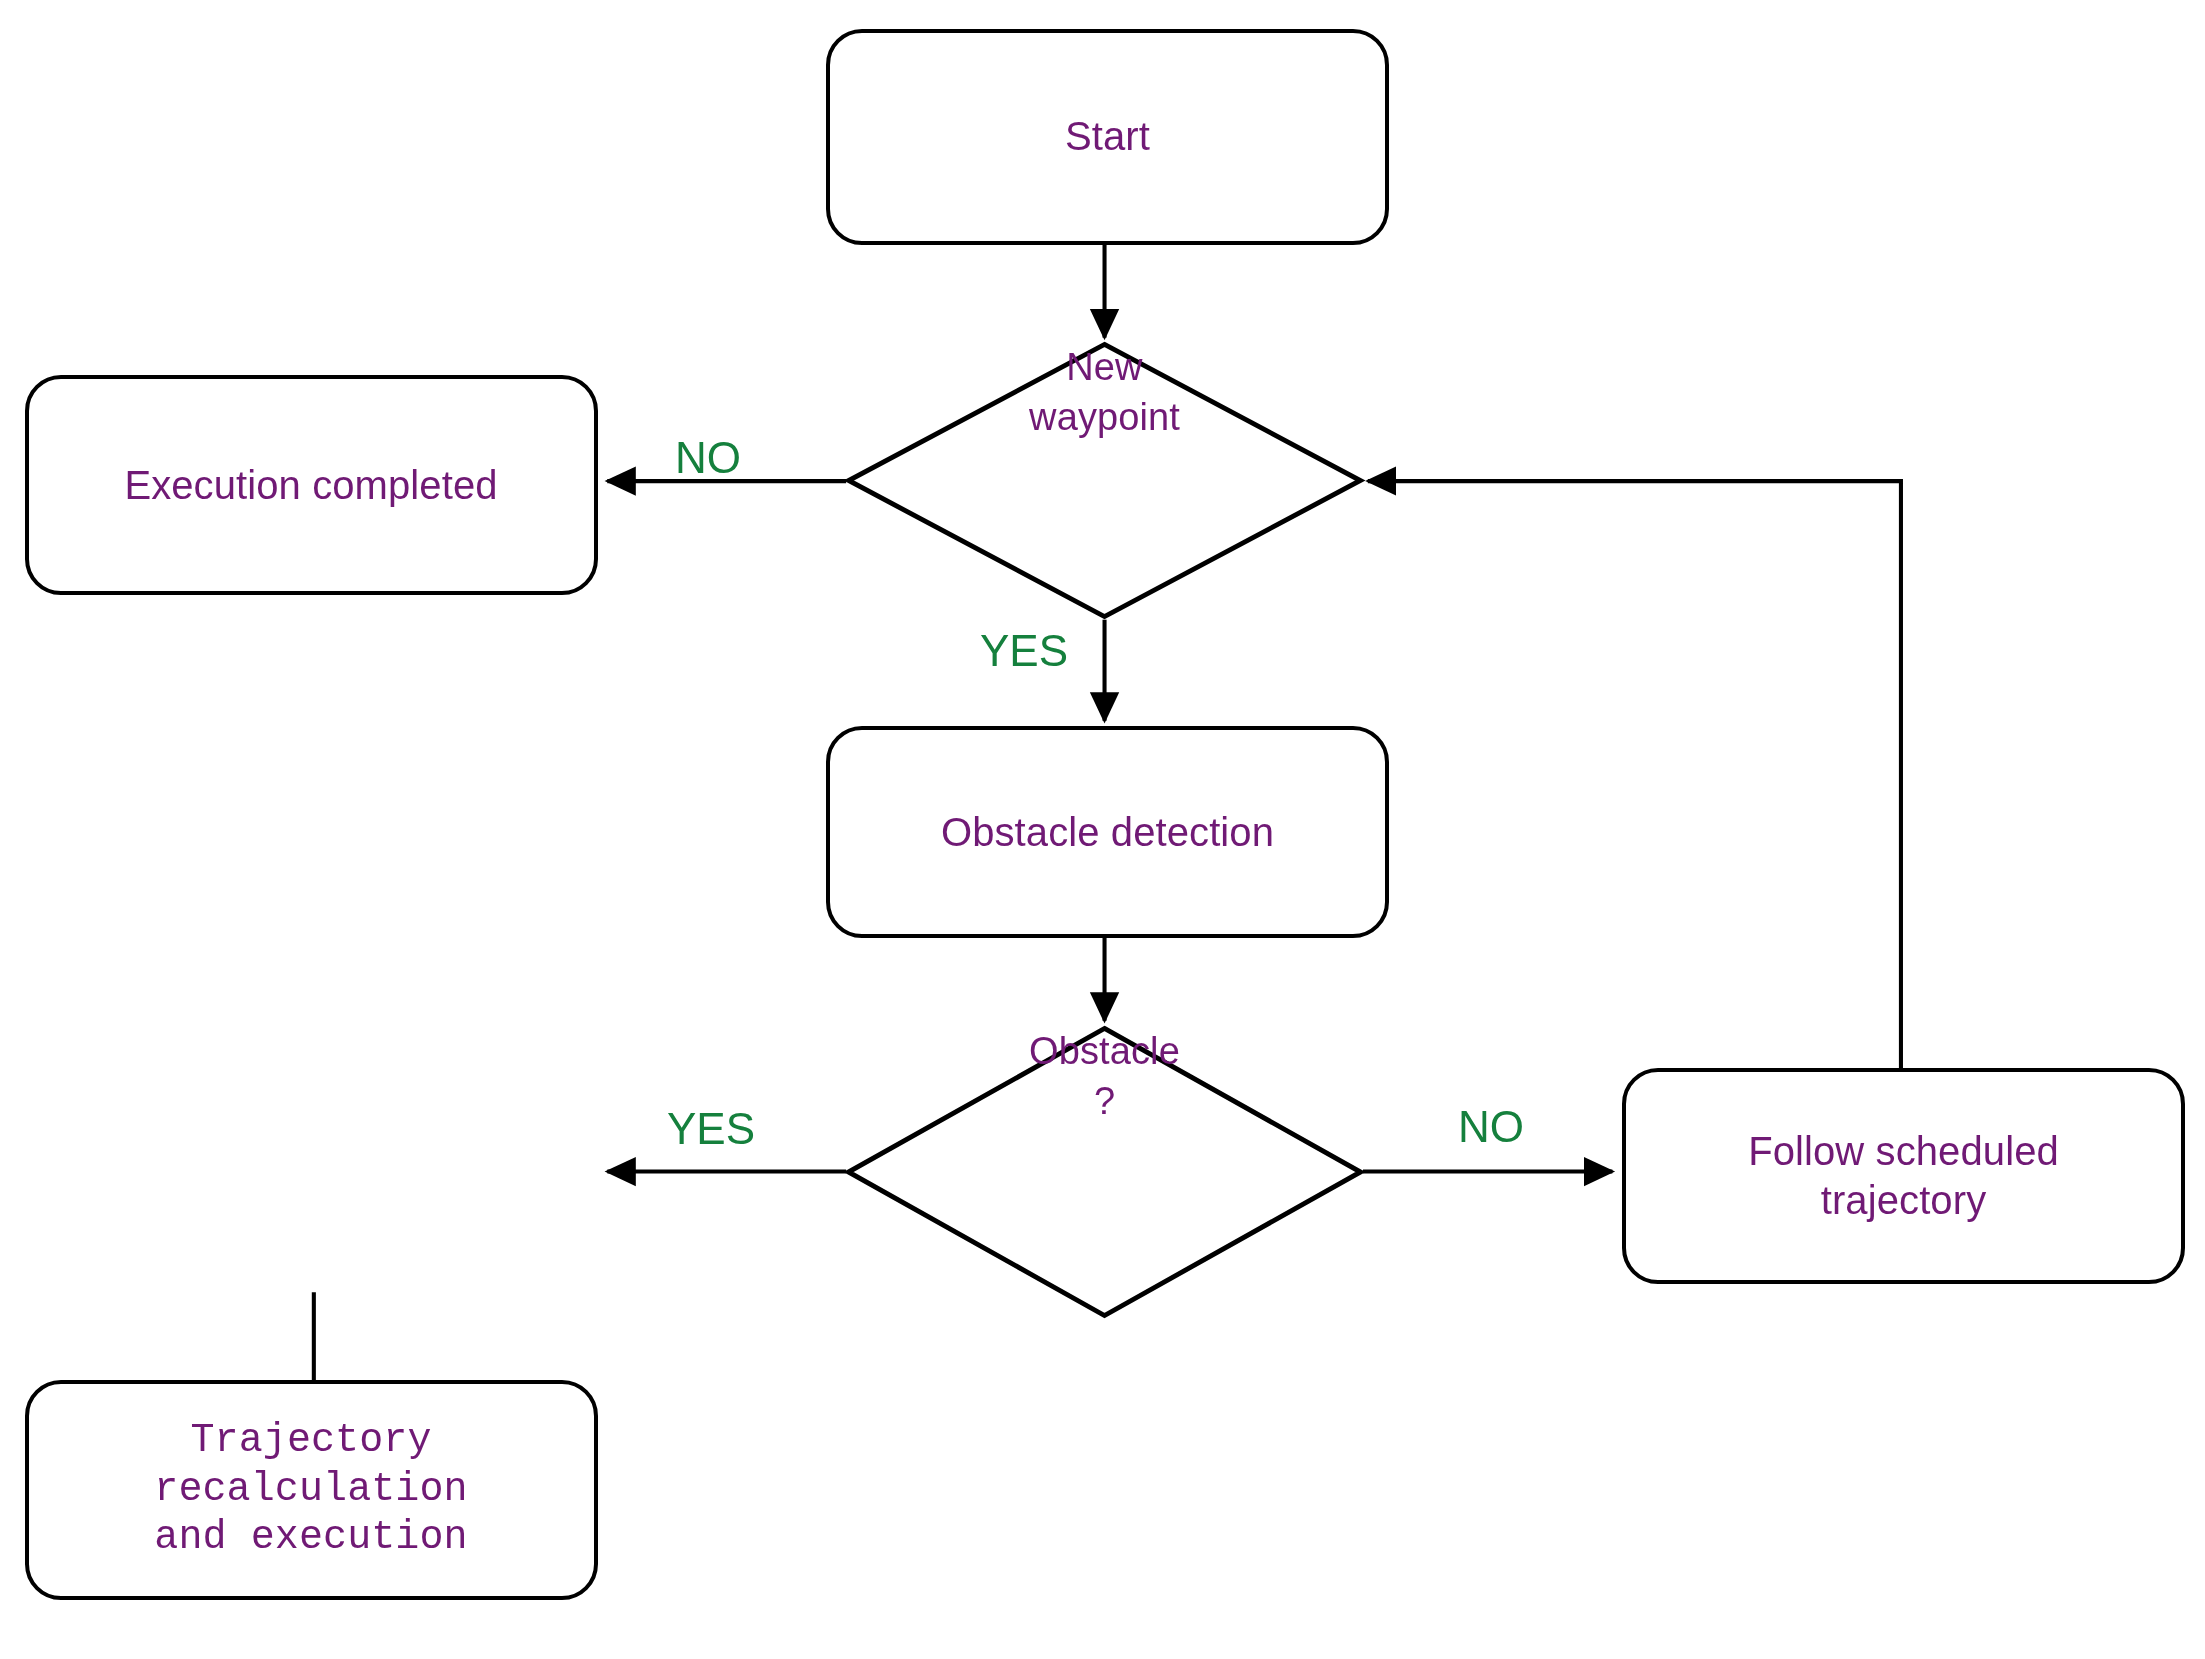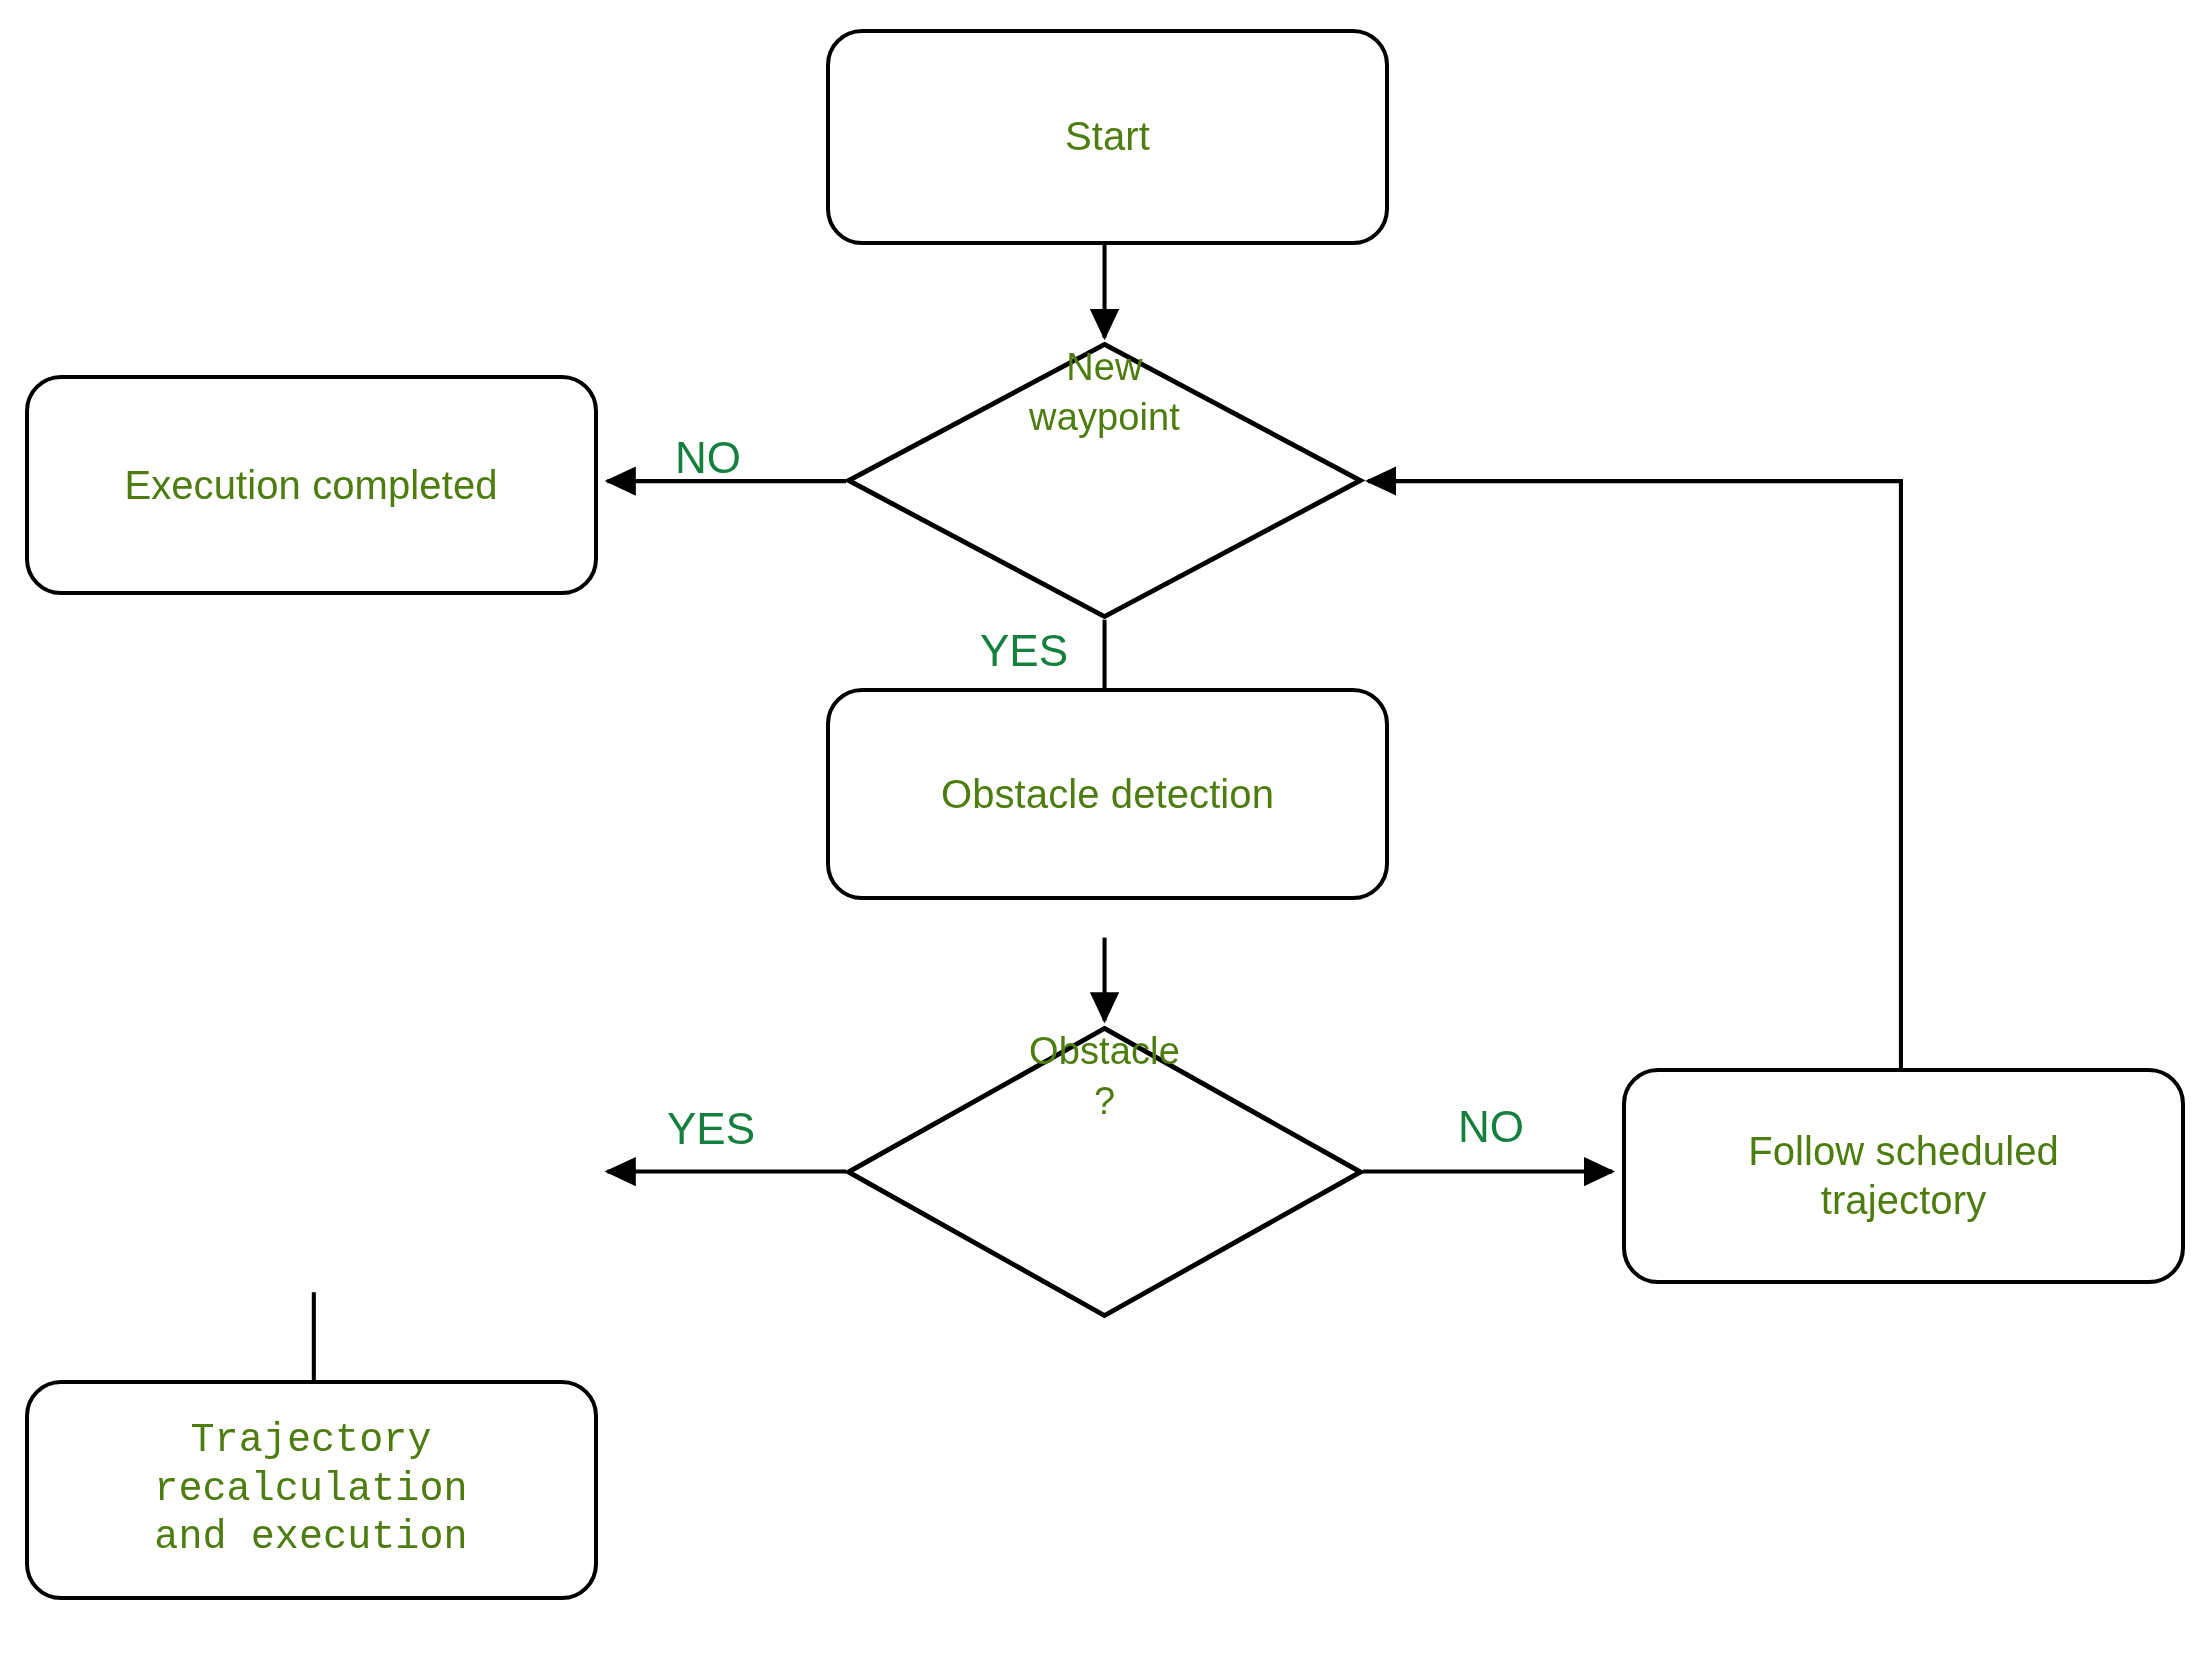--- a/index.html
+++ b/index.html
@@ -38,21 +38,21 @@
   }
   .proc {
     border: 4.1px solid #000000;
     border-radius: 36px;
   }
   .node-label {
     font-size: 40px;
     line-height: 1.22;
     letter-spacing: 0.1px;
     white-space: pre-line;
-    color: #4d7c0f;
+    color: #701a75;
     font-weight: 400;
   }
   .diamond-wrap {
     position: absolute;
     pointer-events: none;
   }
   .diamond-wrap svg {
     position: absolute;
     left: 0;
     top: 0;
@@ -136,21 +136,21 @@
     <div class="diamond-text">
       <span class="node-label">New
 waypoint</span>
     </div>
   </div>
 
   <div class="node proc" style="left:24.5px; top:375px; width:573px; height:220px;">
     <span class="node-label">Execution completed</span>
   </div>
 
-  <div class="node proc" style="left:826px; top:688px; width:563px; height:212px;">
+  <div class="node proc" style="left:826px; top:726px; width:563px; height:212px;">
     <span class="node-label">Obstacle detection</span>
   </div>
 
   <div class="diamond-wrap" style="left:846px; top:1026px; width:517px; height:292px;">
     <svg width="517" height="292" viewBox="0 0 634 358" xmlns="http://www.w3.org/2000/svg">
       <polygon points="317,3 631,179 317,355 3,179" fill="#ffffff" stroke="#000000" stroke-width="6"></polygon>
     </svg>
     <div class="diamond-text">
       <span class="node-label">Obstacle
 ?</span>

